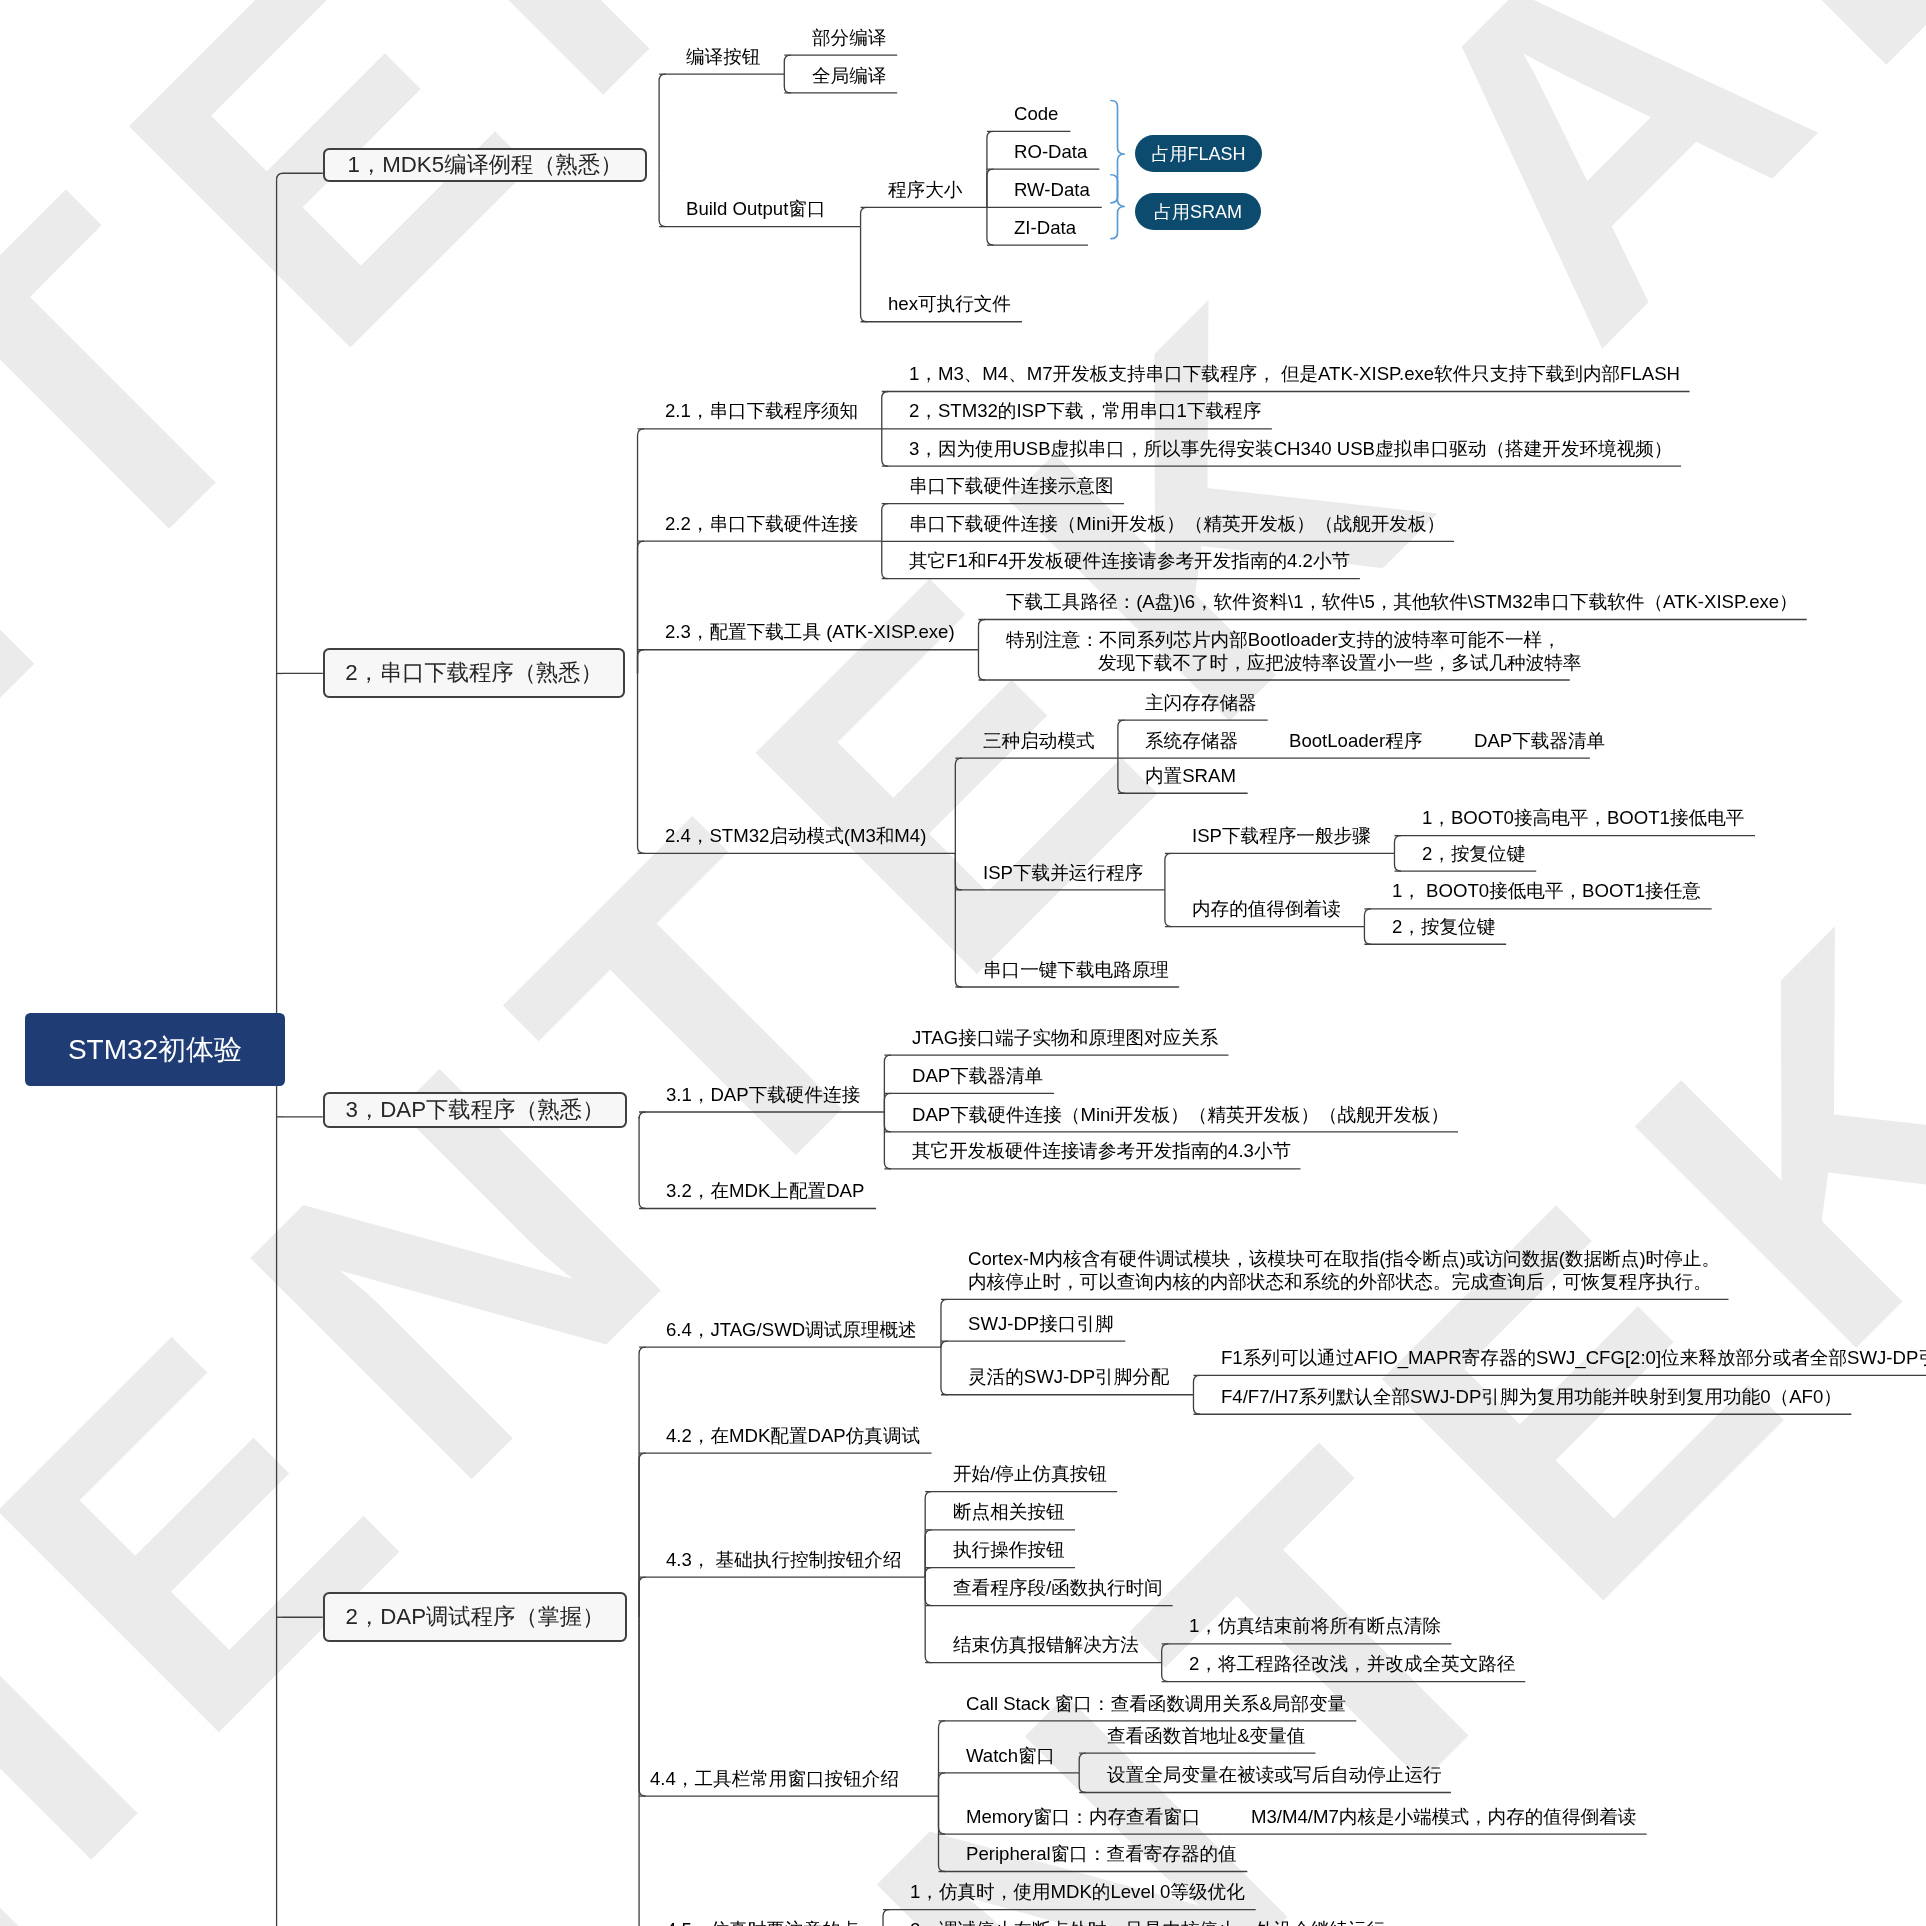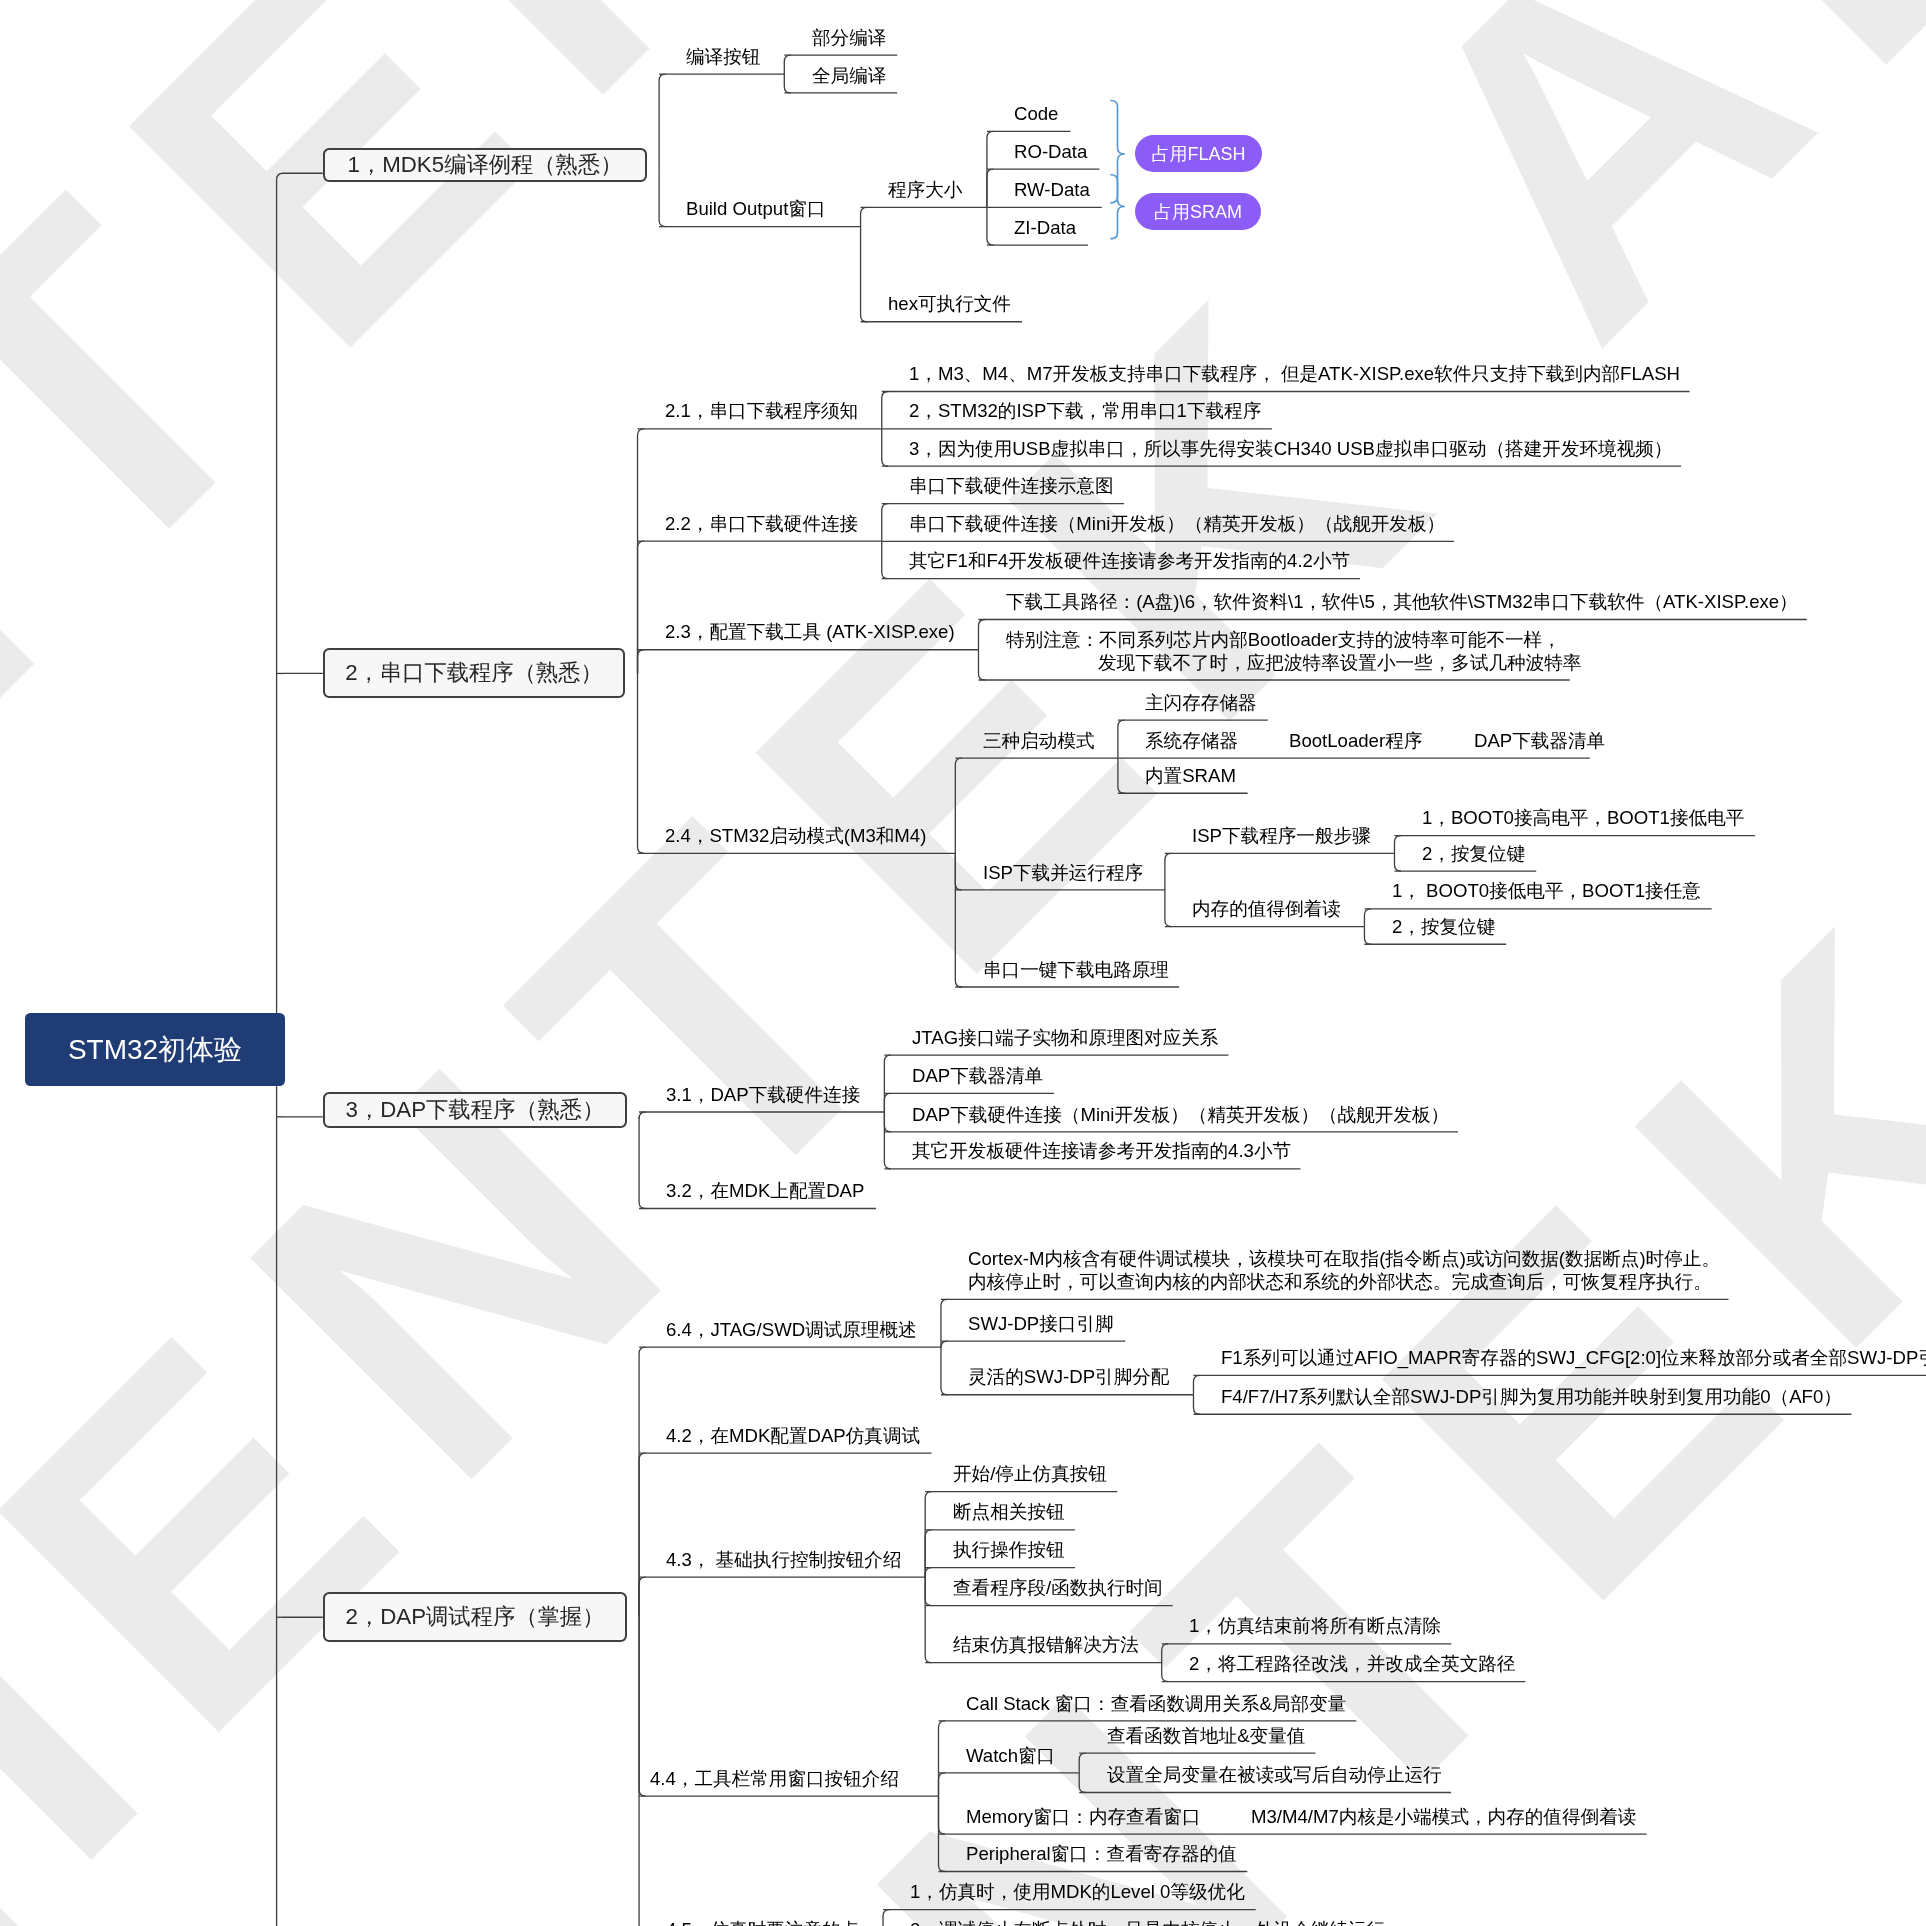--- a/index.html
+++ b/index.html
@@ -11,21 +11,21 @@
   line-height:886px;letter-spacing:54px;white-space:pre;font-weight:bold;user-select:none;}
 #links{position:absolute;left:0;top:0;width:1975px;height:2100px;}
 #links path{fill:none;stroke:#3f3f3f;stroke-width:3.4;}
 .leaf{position:absolute;font-size:18.6px;line-height:23px;color:#000;white-space:pre;}
 .leaf.hang{padding-left:92px;text-indent:-92px;}
 .root-box{position:absolute;background:#1f3c74;border-radius:5.4px;display:flex;align-items:center;
   justify-content:center;color:#fff;font-size:28px;white-space:pre;}
 .l1-box{position:absolute;background:#f7f7f7;border:2.3px solid #404040;border-radius:6.2px;
   box-sizing:border-box;display:flex;align-items:center;justify-content:center;color:#262626;
   font-size:22.3px;white-space:pre;}
-.pill{position:absolute;background:#8b5cf6;border-radius:18.5px;display:flex;align-items:center;
+.pill{position:absolute;background:#0c4a6e;border-radius:18.5px;display:flex;align-items:center;
   justify-content:center;color:#fff;font-size:18px;white-space:pre;}
 #braces path{fill:none;stroke:#5b9bd5;stroke-width:4.4;stroke-linecap:round;}
 </style>
 </head>
 <body>
 
 <div id="page">
   <div id="wm">ALIENTEK ALIENTEK ALIENTEK
 ALIENTEK ALIENTEK ALIENTEK
 ALIENTEK ALIENTEK ALIENTEK

